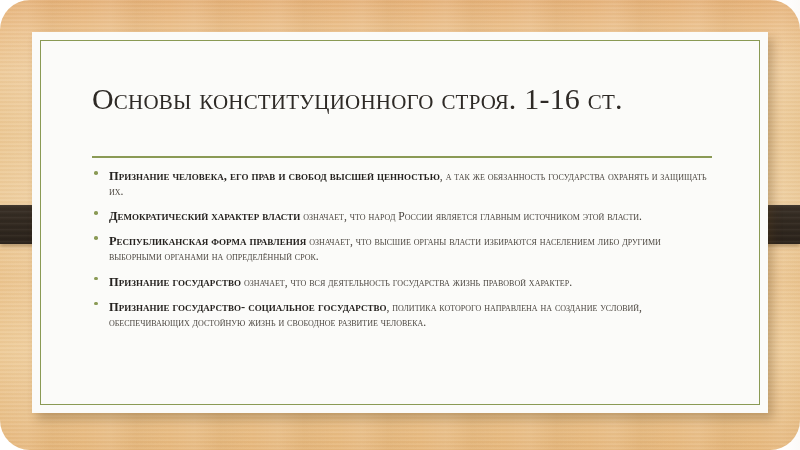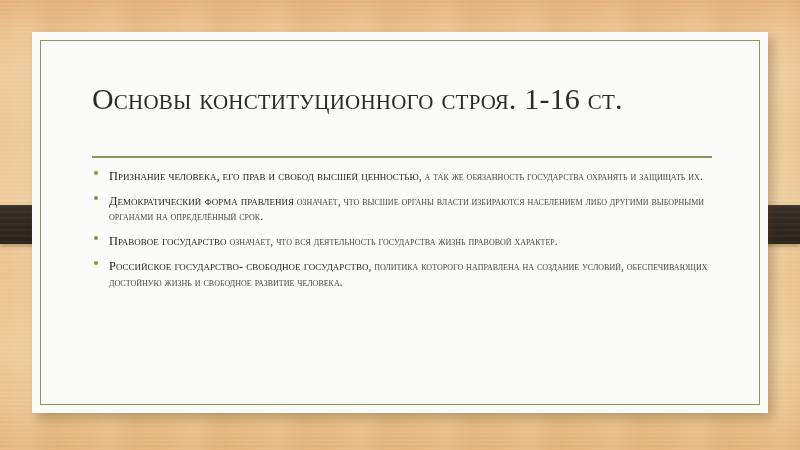--- a/index.html
+++ b/index.html
@@ -19,20 +19,21 @@
       linear-gradient(180deg,
         #e6b27a 0%,
         #ecc28e 7%,
         #eecb9b 16%,
         #ecc894 30%,
         #eecd9d 46%,
         #ebc48e 62%,
         #eecb98 78%,
         #e9c089 92%,
         #e6b77c 100%);
+    border-radius: 30px;
   }
   
   #wood-grain {
     position:absolute; inset:0;
     background:
       repeating-linear-gradient(90deg,
         rgba(255,255,255,0.00) 0px,
         rgba(255,255,255,0.06) 26px,
         rgba(160,115,55,0.05) 52px,
         rgba(255,255,255,0.00) 84px);
@@ -106,21 +107,21 @@
     color:#4a453f;
     font-variant:small-caps;
     text-align:left;
   }
   .bullet-dot {
     position:absolute; left:2px; top:3px;
     width:3.6px; height:3.6px; border-radius:50%;
     background:#8a9a55;
   }
   .bullet-lead {
-    font-weight:normal;
+    font-weight:bold;
     font-size:12.4px;
     color:#262320;
   }
   .bullet-rest { color:#4a453f; }
 </style>
 </head>
 <body>
 
 <div id="slide">
 
@@ -142,32 +143,36 @@
 
   <div id="divider"></div>
 
   <div id="bullets">
 
     <div class="bullet-row">
       <span class="bullet-dot"></span>
       <span class="bullet-lead">Признание человека, его прав и свобод высшей ценностью</span><span class="bullet-rest">, а так же обязанность государства охранять и защищать их.</span>
     </div>
 
+    <div class="bullet-row">
+      <span class="bullet-dot"></span>
+      <span class="bullet-lead">Демократический характер власти</span><span class="bullet-rest"> означает, что народ России является главным источником этой власти.</span>
+    </div>
 
     <div class="bullet-row">
       <span class="bullet-dot"></span>
-      <span class="bullet-lead">Демократический форма правления</span><span class="bullet-rest"> означает, что высшие органы власти избираются населением либо другими выборными органами на определённый срок.</span>
+      <span class="bullet-lead">Республиканская форма правления</span><span class="bullet-rest"> означает, что высшие органы власти избираются населением либо другими выборными органами на определённый срок.</span>
     </div>
 
 
     <div class="bullet-row">
       <span class="bullet-dot"></span>
-      <span class="bullet-lead">Правовое государство</span><span class="bullet-rest"> означает, что вся деятельность государства жизнь правовой характер.</span>
+      <span class="bullet-lead">Признание государство</span><span class="bullet-rest"> означает, что вся деятельность государства жизнь правовой характер.</span>
     </div>
 
     <div class="bullet-row">
       <span class="bullet-dot"></span>
-      <span class="bullet-lead">Российское государство- свободное государство</span><span class="bullet-rest">, политика которого направлена на создание условий, обеспечивающих достойную жизнь и свободное развитие человека.</span>
+      <span class="bullet-lead">Признание государство- социальное государство</span><span class="bullet-rest">, политика которого направлена на создание условий, обеспечивающих достойную жизнь и свободное развитие человека.</span>
     </div>
 
   </div>
 
 </div>
 
 </body></html>

